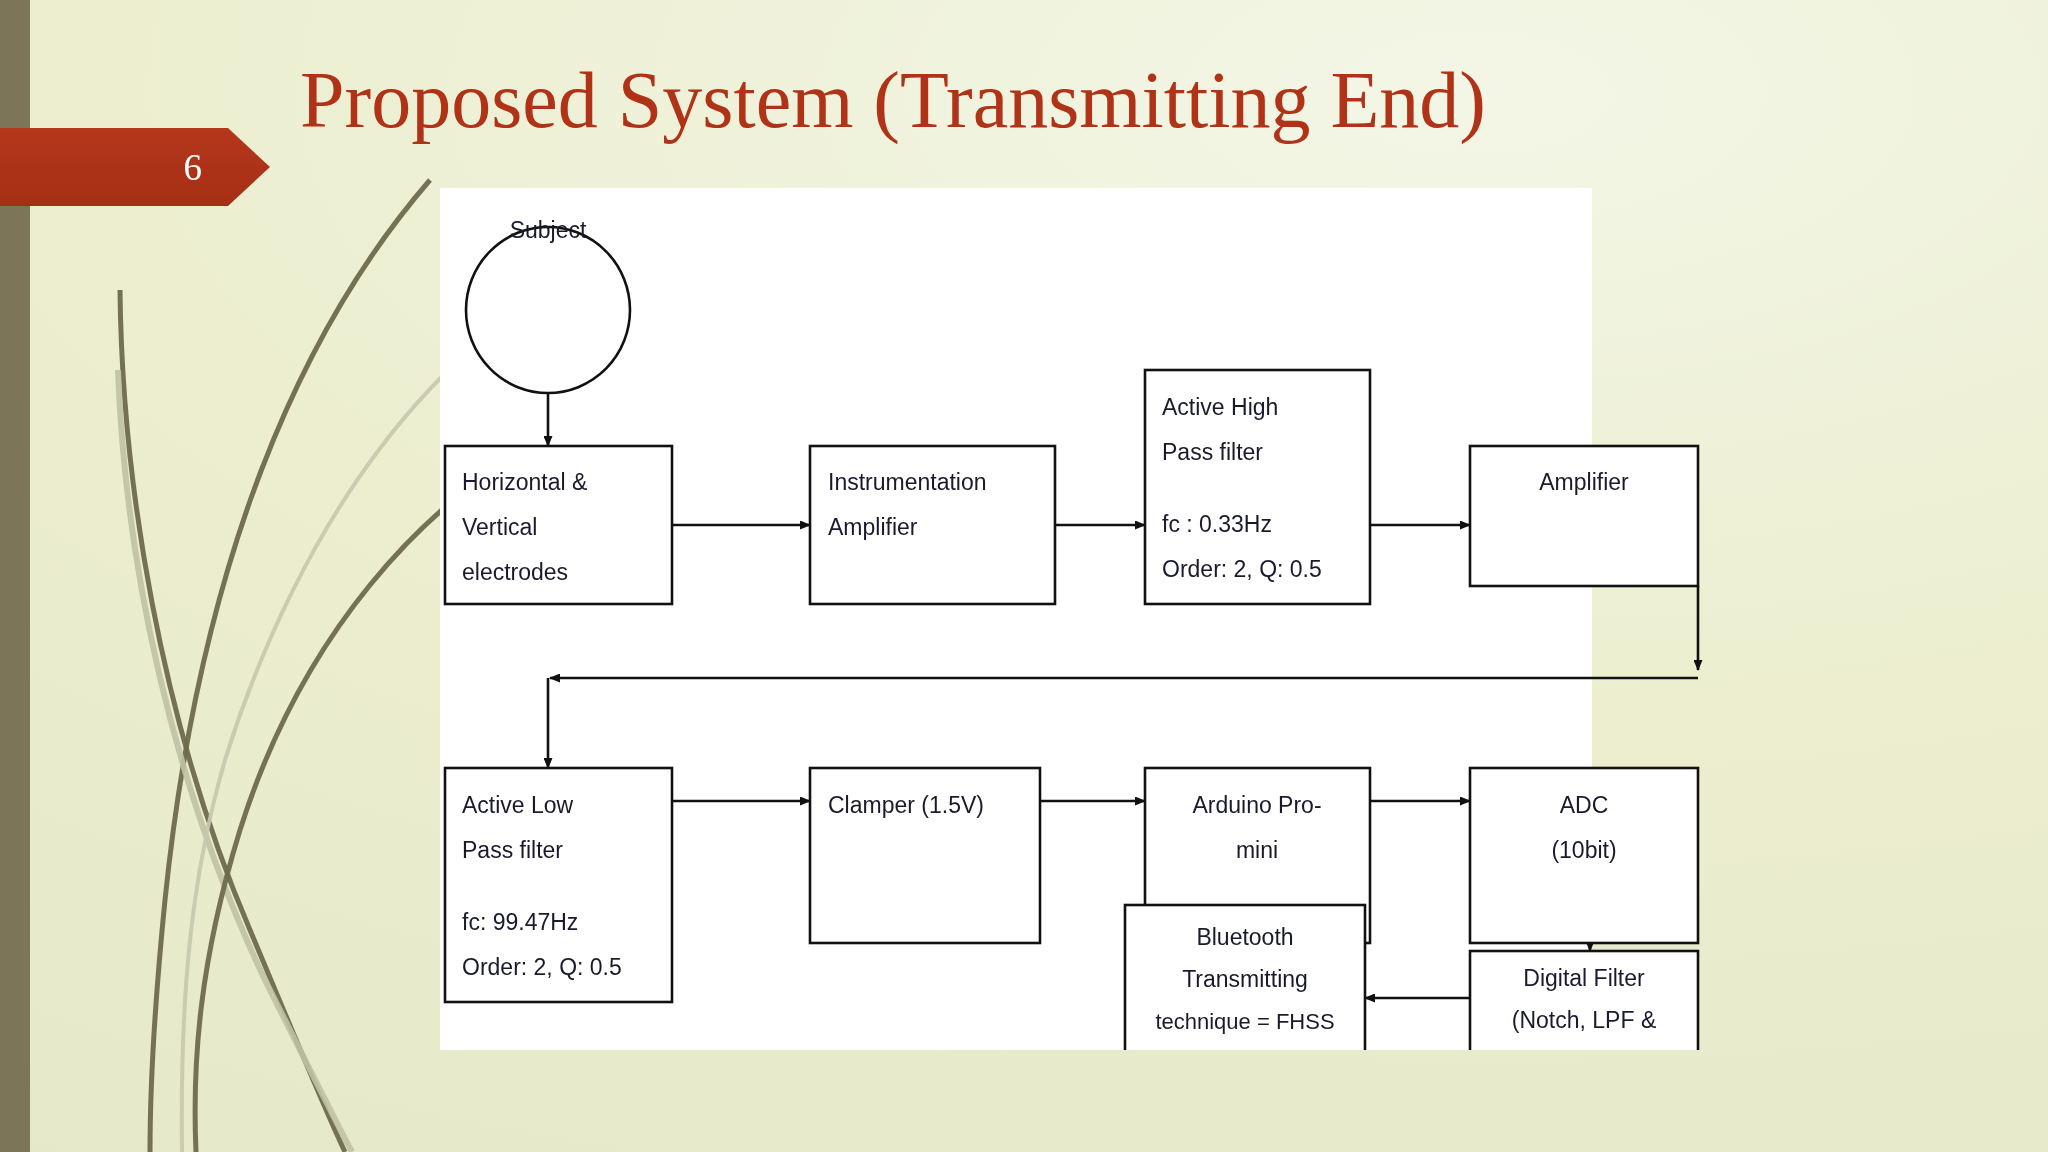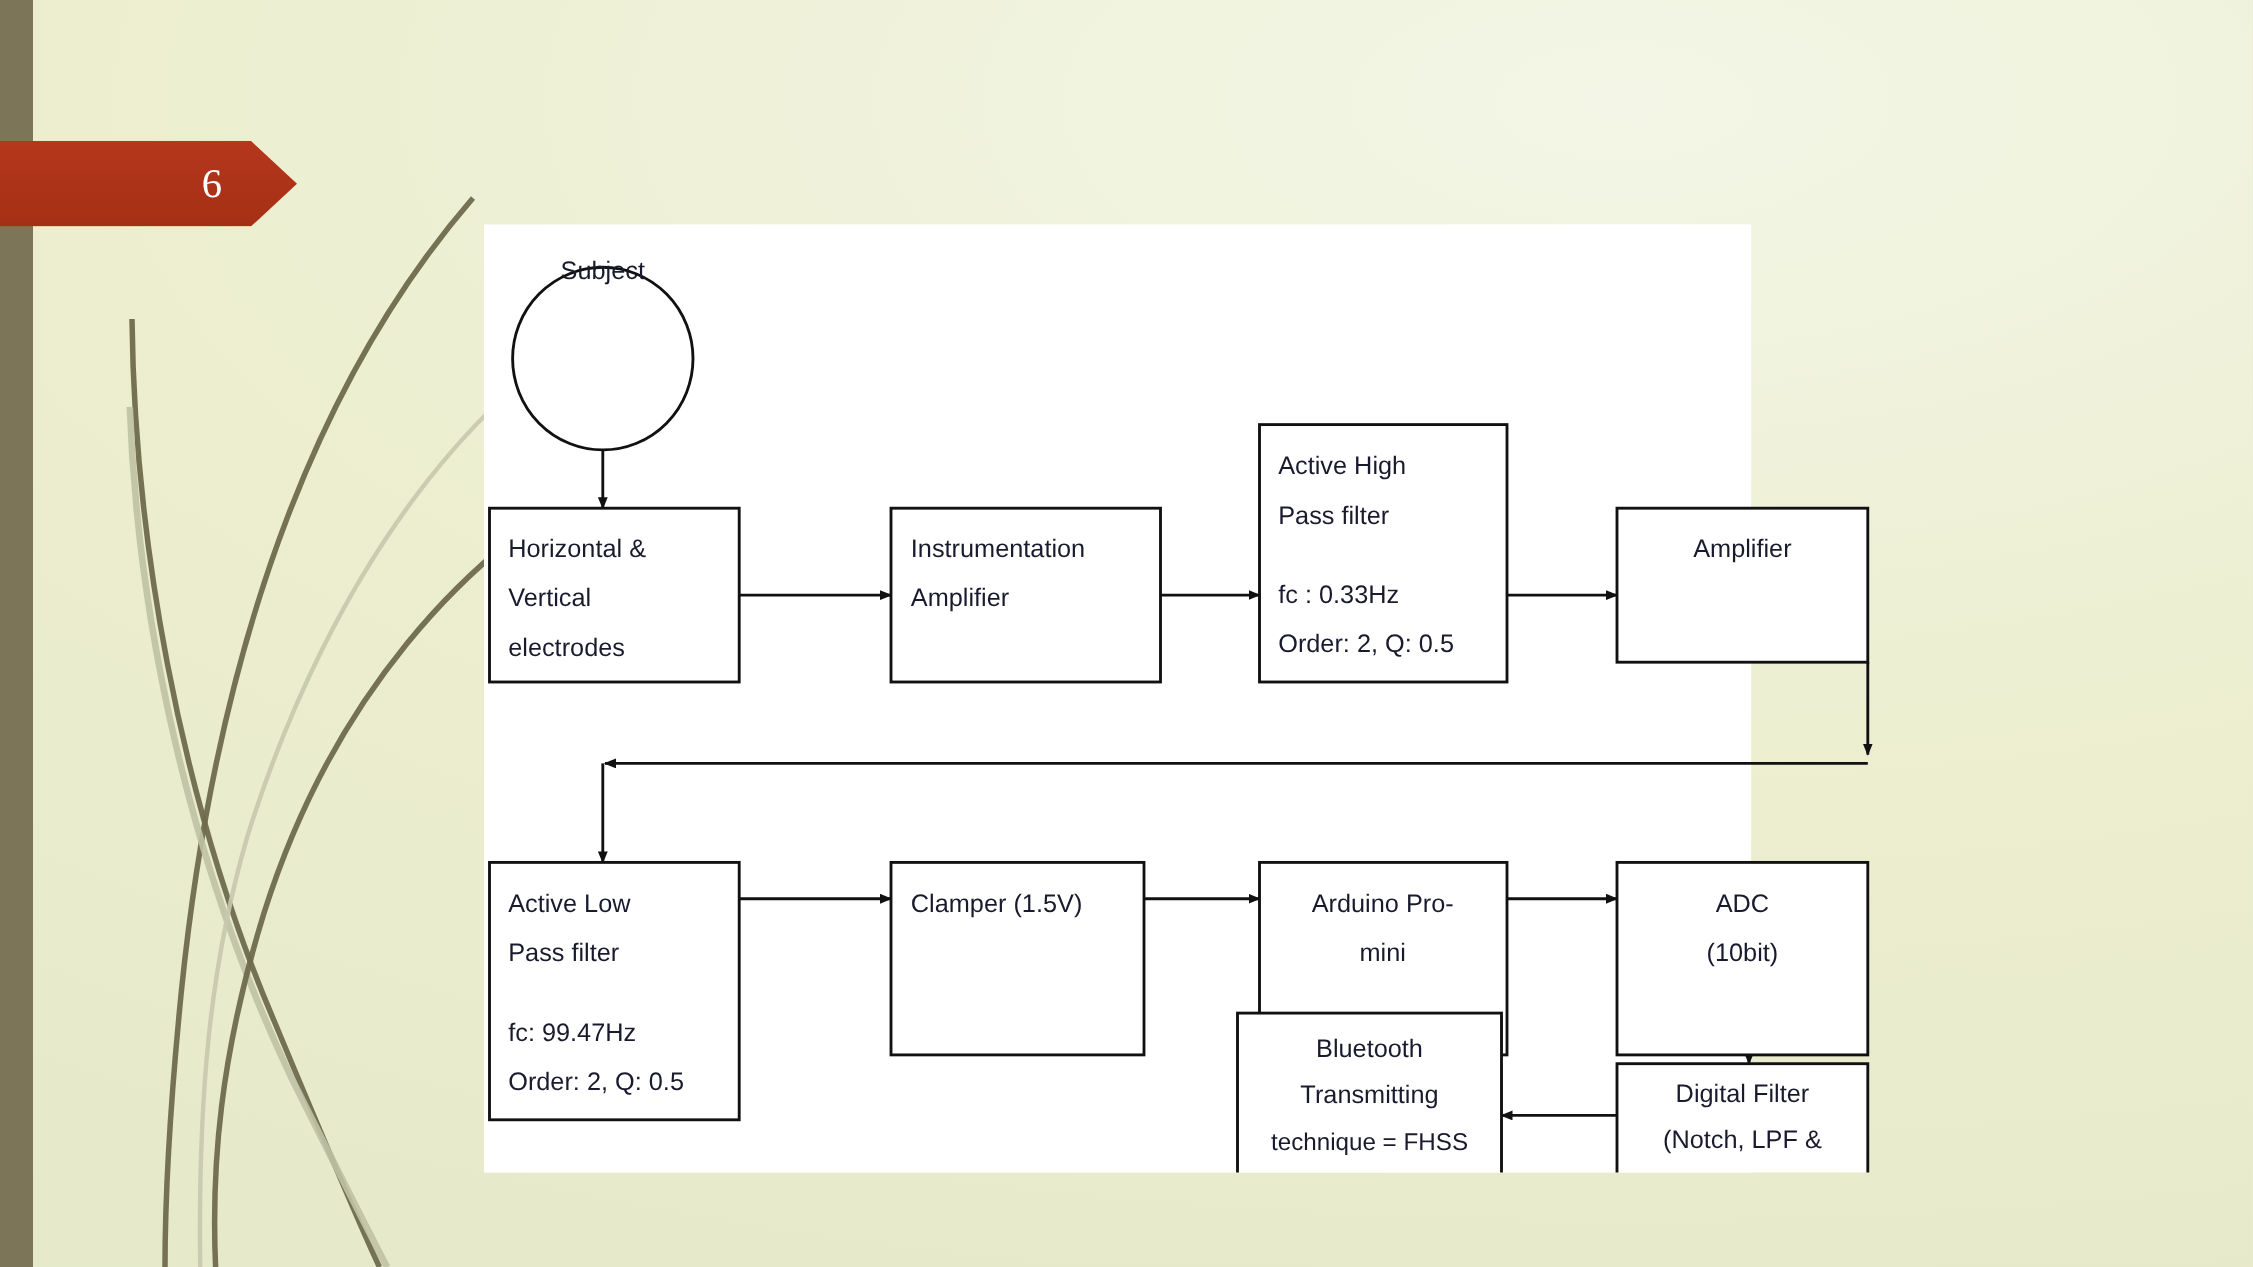--- a/index.html
+++ b/index.html
@@ -72,21 +72,21 @@
     font-family: "Liberation Serif", serif;
     font-size: 80px;
     line-height: 1.05;
     white-space: nowrap;
   }
 
   
   .canvas {
     position: absolute;
     left: 440px;
-    top: 204px;
+    top: 188px;
     width: 1152px;
     height: 862px;
     background: #ffffff;
   }
   .canvas svg { display: block; }
 
   
   .bx-text {
     font-family: "Liberation Sans", sans-serif;
     font-size: 23px;
@@ -119,20 +119,21 @@
     <path d="M 118 370 C 125 560, 170 780, 265 980 C 315 1080, 340 1130, 352 1152" fill="none" stroke="#bfc2a4" stroke-width="6" opacity="0.9"></path>
     <path d="M 600 270 C 440 330, 300 520, 225 760 C 190 880, 180 1000, 182 1152" fill="none" stroke="#c6c8ad" stroke-width="4" opacity="0.9"></path>
     <path d="M 560 430 C 420 500, 300 640, 240 830 C 200 960, 192 1060, 196 1152" fill="none" stroke="#6f6a4d" stroke-width="5" opacity="0.95"></path>
   </svg>
 
   <div class="pagenum-wrap">
     <div class="pagenum-shape"></div>
     <div class="pagenum-text">6</div>
   </div>
 
+  <div class="title">Proposed System (Transmitting End)</div>
 
   <div class="canvas">
     <svg width="1330" height="862" viewBox="0 0 1330 862">
       <defs>
         <marker id="ah" markerWidth="11" markerHeight="9" refX="10" refY="4.5" orient="auto" markerUnits="userSpaceOnUse">
           <path d="M0,0 L11,4.5 L0,9 z" fill="#111111"></path>
         </marker>
       </defs>
 
       <g stroke="#111111" stroke-width="2.6" fill="none">

